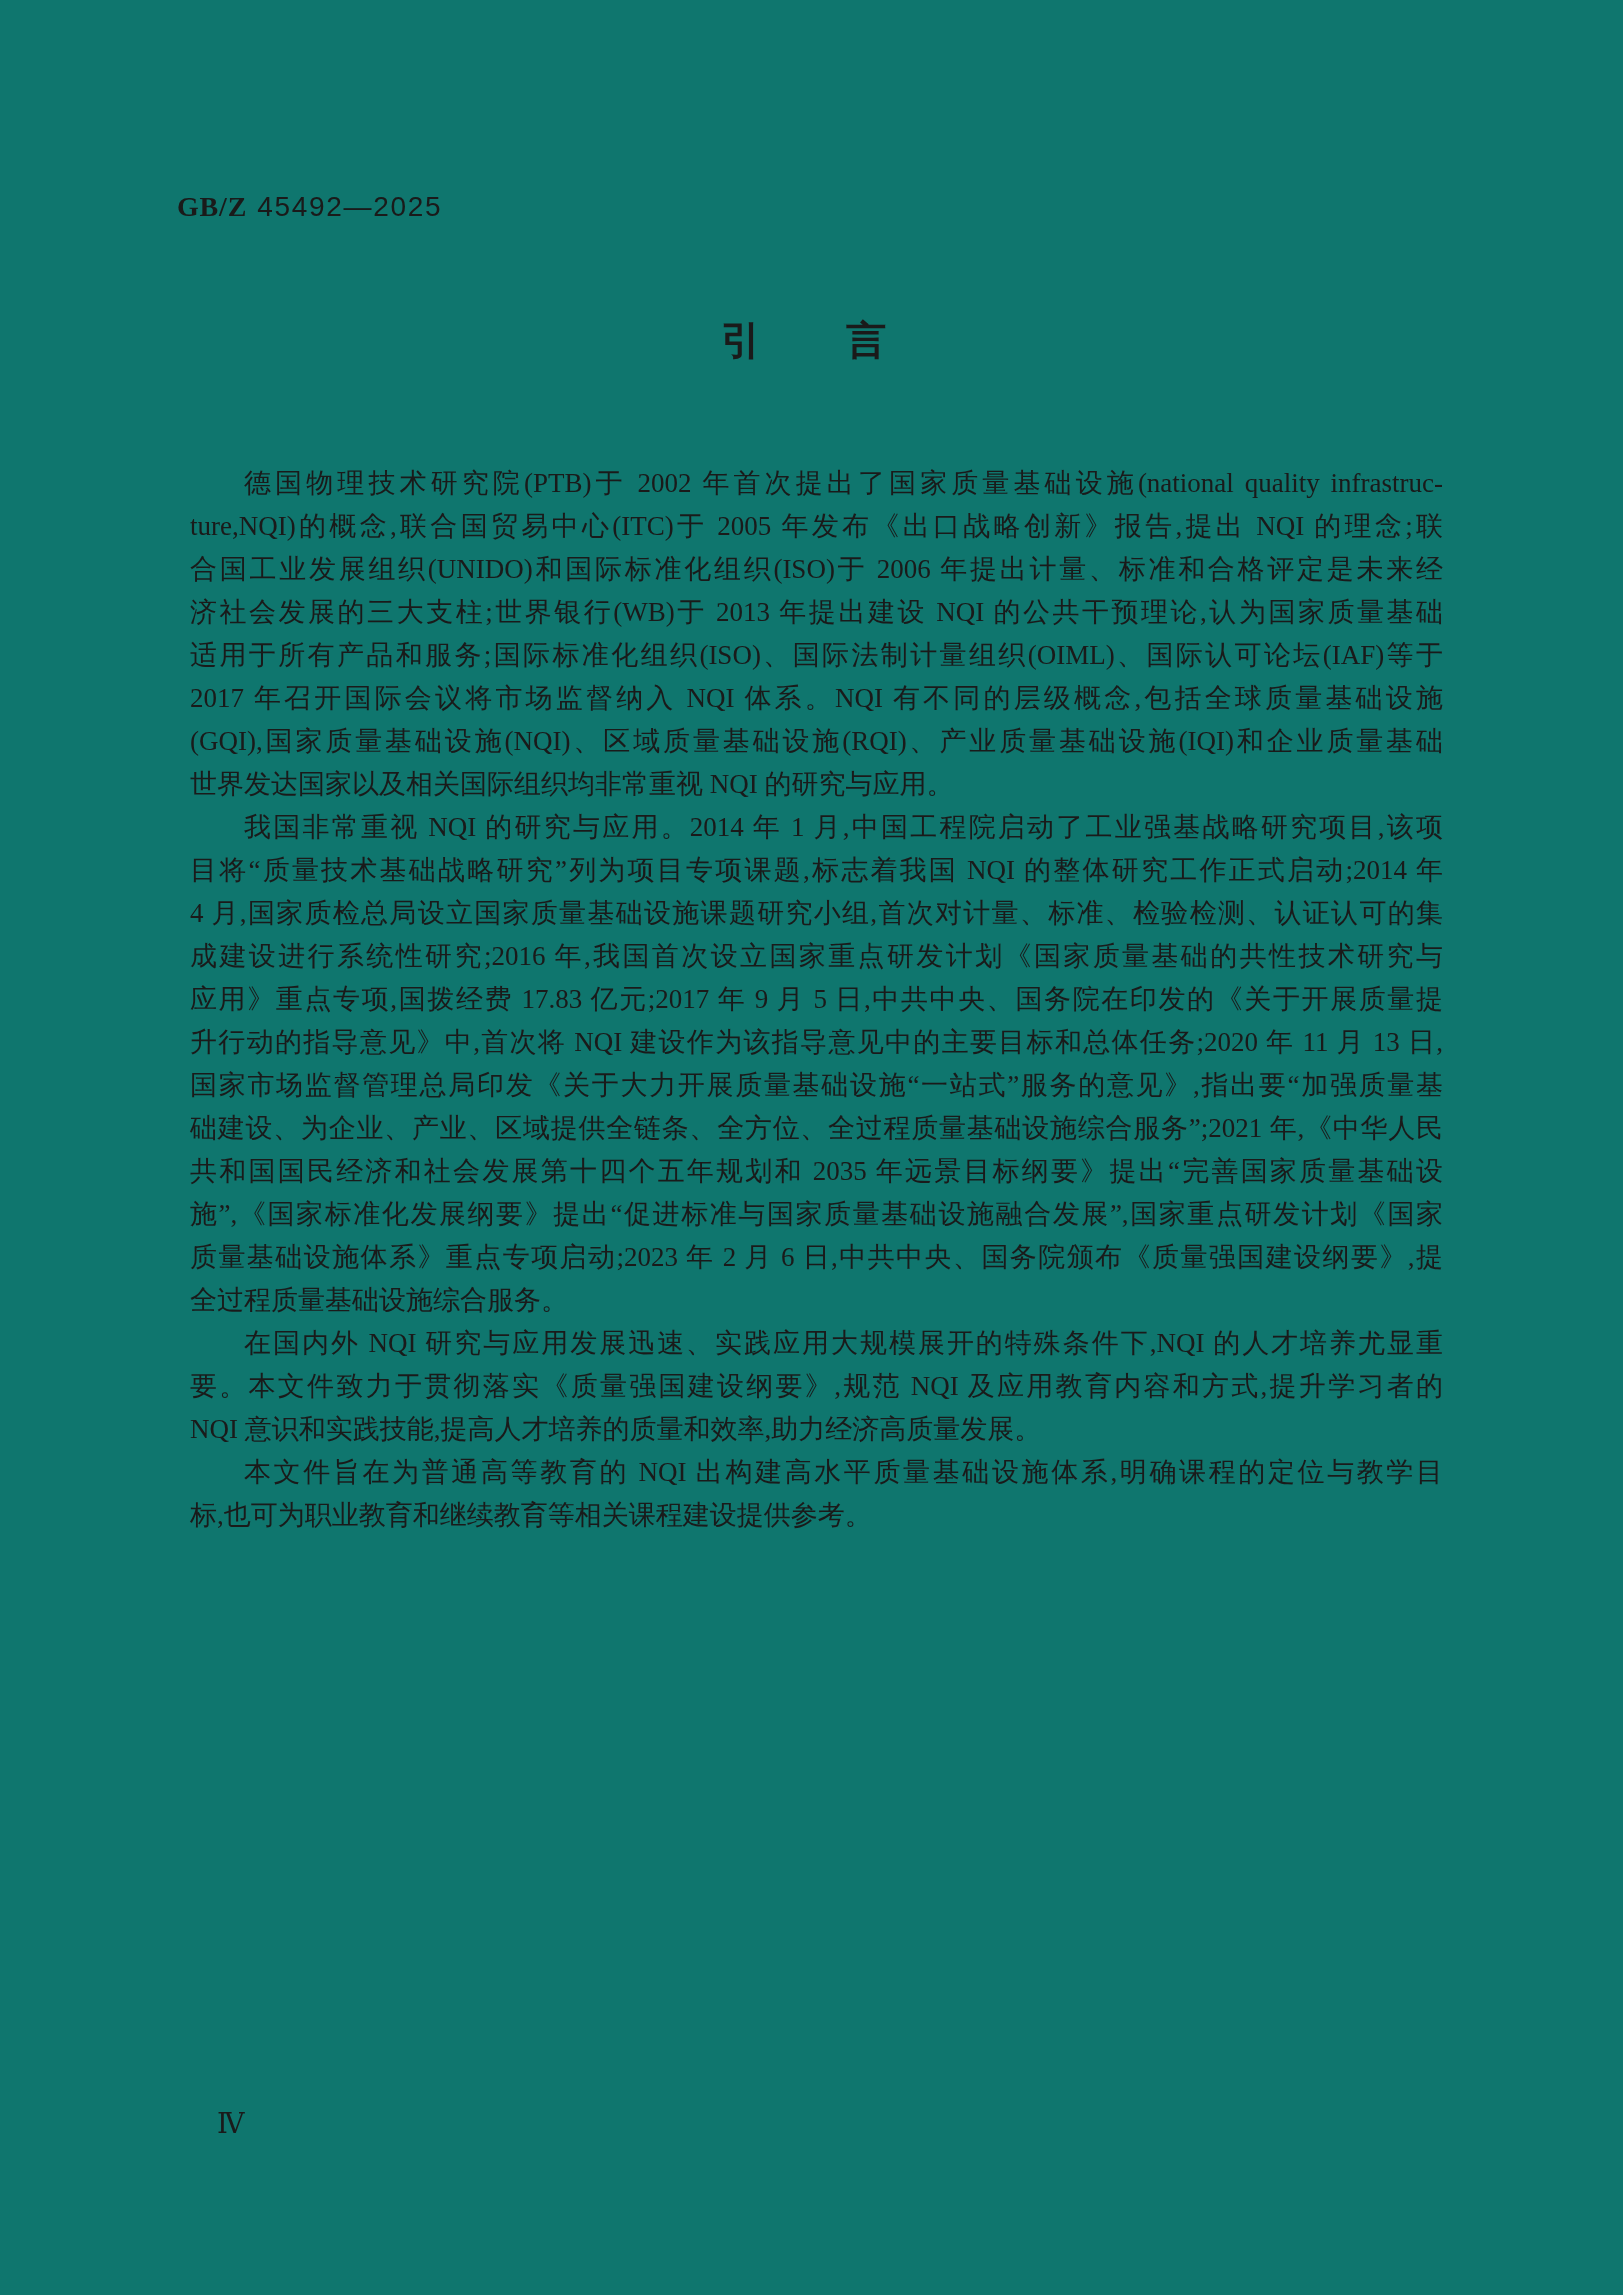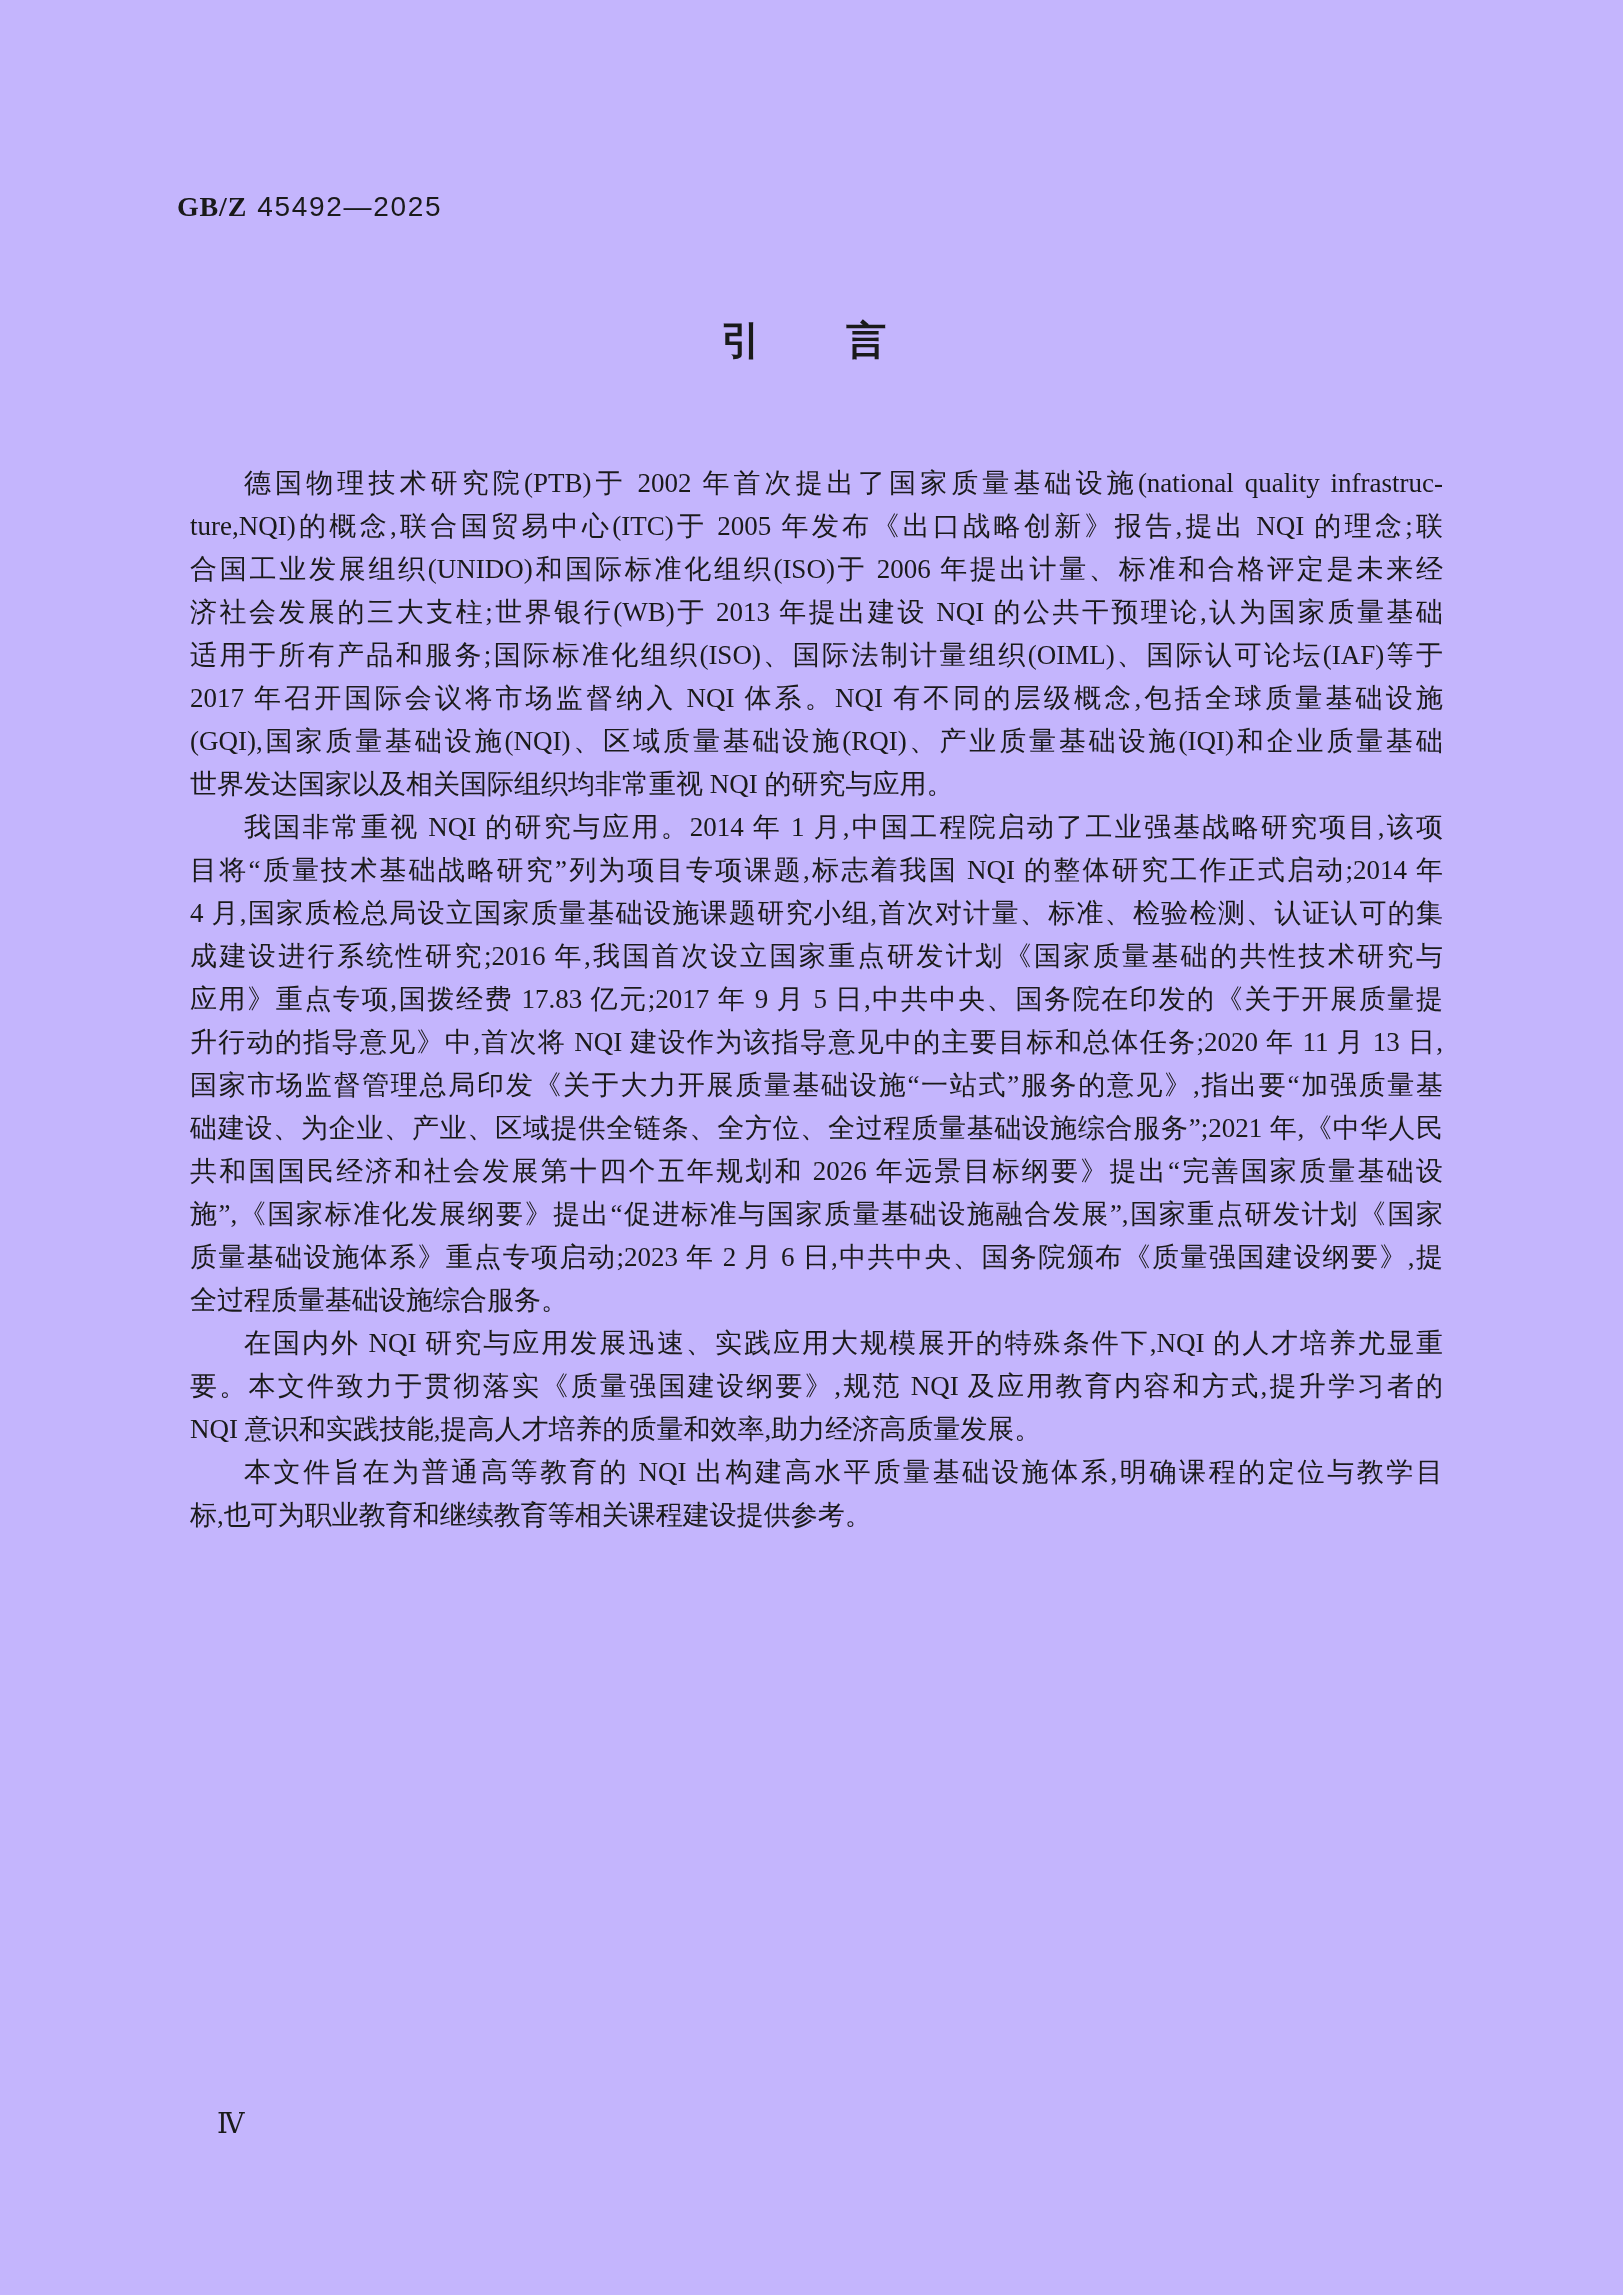--- a/index.html
+++ b/index.html
@@ -76,21 +76,21 @@
     position: absolute;
     left: 217px;
     top: 2107px;
     font-size: 27.5px;
     line-height: 33px;
   }
 </style>
 </head>
 <body>
 
-<div class="page" style="background: #c4b5fd; color: rgb(26, 26, 26);">
+<div class="page" style="background: #0f766e; color: rgb(26, 26, 26);">
 
   <div class="doc-header">
     <span class="code-prefix">GB/Z</span><span class="code-number">45492—2025</span>
   </div>
 
   <h1 class="doc-title">引　　言</h1>
 
   <div class="doc-body">
       <div class="paragraph">
         <div class="line first">德国物理技术研究院(PTB)于 2002 年首次提出了国家质量基础设施(national quality infrastruc-</div>
@@ -104,21 +104,21 @@
       </div>
       <div class="paragraph">
         <div class="line first">我国非常重视 NQI 的研究与应用。2014 年 1 月,中国工程院启动了工业强基战略研究项目,该项</div>
         <div class="line">目将“质量技术基础战略研究”列为项目专项课题,标志着我国 NQI 的整体研究工作正式启动;2014 年</div>
         <div class="line">4 月,国家质检总局设立国家质量基础设施课题研究小组,首次对计量、标准、检验检测、认证认可的集</div>
         <div class="line">成建设进行系统性研究;2016 年,我国首次设立国家重点研发计划《国家质量基础的共性技术研究与</div>
         <div class="line">应用》重点专项,国拨经费 17.83 亿元;2017 年 9 月 5 日,中共中央、国务院在印发的《关于开展质量提</div>
         <div class="line">升行动的指导意见》中,首次将 NQI 建设作为该指导意见中的主要目标和总体任务;2020 年 11 月 13 日,</div>
         <div class="line">国家市场监督管理总局印发《关于大力开展质量基础设施“一站式”服务的意见》,指出要“加强质量基</div>
         <div class="line">础建设、为企业、产业、区域提供全链条、全方位、全过程质量基础设施综合服务”;2021 年,《中华人民</div>
-        <div class="line">共和国国民经济和社会发展第十四个五年规划和 2026 年远景目标纲要》提出“完善国家质量基础设</div>
+        <div class="line">共和国国民经济和社会发展第十四个五年规划和 2035 年远景目标纲要》提出“完善国家质量基础设</div>
         <div class="line">施”,《国家标准化发展纲要》提出“促进标准与国家质量基础设施融合发展”,国家重点研发计划《国家</div>
         <div class="line">质量基础设施体系》重点专项启动;2023 年 2 月 6 日,中共中央、国务院颁布《质量强国建设纲要》,提</div>
         <div class="line last">全过程质量基础设施综合服务。</div>
       </div>
       <div class="paragraph">
         <div class="line first">在国内外 NQI 研究与应用发展迅速、实践应用大规模展开的特殊条件下,NQI 的人才培养尤显重</div>
         <div class="line">要。本文件致力于贯彻落实《质量强国建设纲要》,规范 NQI 及应用教育内容和方式,提升学习者的</div>
         <div class="line last">NQI 意识和实践技能,提高人才培养的质量和效率,助力经济高质量发展。</div>
       </div>
       <div class="paragraph">

